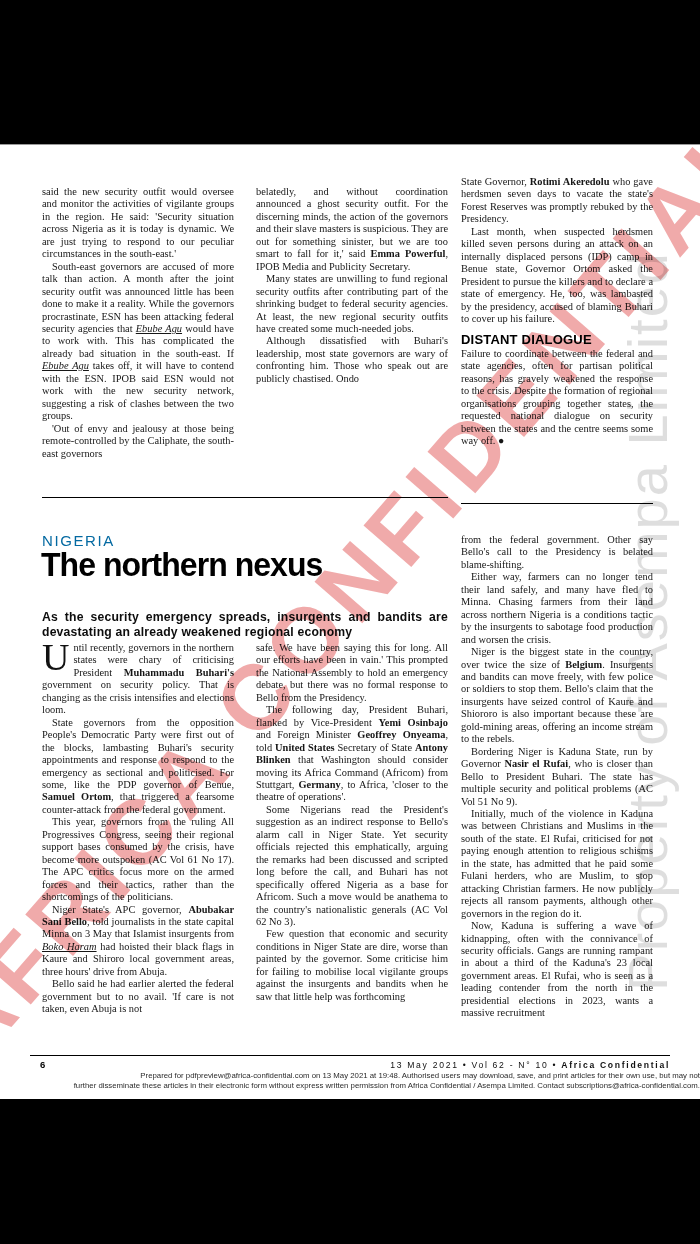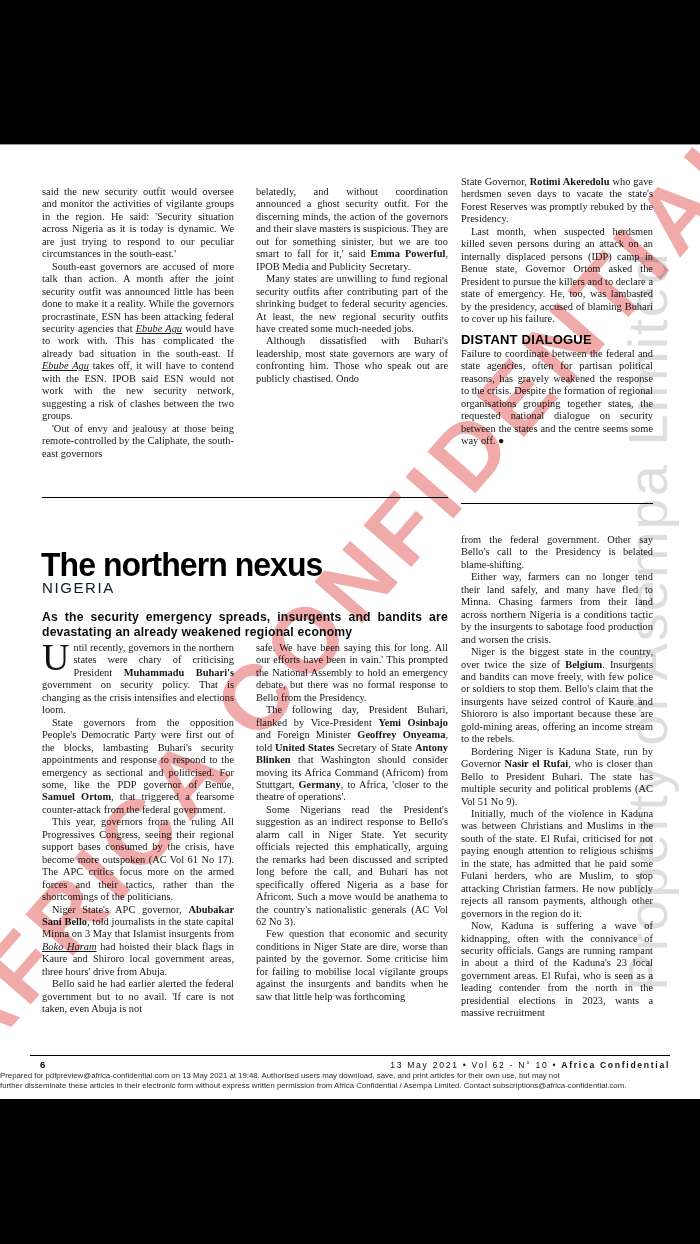--- a/index.html
+++ b/index.html
@@ -7,28 +7,28 @@
   .page{position:absolute;left:0;top:144px;width:700px;height:954px;background:#fff;overflow:hidden;border-top:1px solid #9a9a9a;}
   
   .col{position:absolute;width:192px;font-size:10.4px;line-height:12.45px;color:#161616;text-align:justify;}
   .col p{margin:0;}
   .col p.ind{text-indent:10px;}
   .subhead{font-family:"Liberation Sans",sans-serif;font-weight:bold;font-size:13px;letter-spacing:.2px;margin-top:9px;margin-bottom:1px;color:#000;}
   .dropcap{float:left;font-size:38px;line-height:29px;padding:1px 4px 0 0;color:#111;}
   
   .rule{position:absolute;height:1px;background:#000;}
   
-  .kicker{position:absolute;left:42px;top:387px;font-family:"Liberation Sans",sans-serif;font-size:15px;letter-spacing:1.6px;color:#0f172a;margin-top:47px;}
+  .kicker{position:absolute;left:42px;top:387px;font-family:"Liberation Sans",sans-serif;font-size:15px;letter-spacing:1.6px;color:#0369a1;}
   .headline{position:absolute;left:41px;top:401px;font-family:"Liberation Sans",sans-serif;font-weight:700;font-size:33px;letter-spacing:-1px;color:#000;transform:scaleX(.97);transform-origin:left;}
   .standfirst{position:absolute;left:42px;top:465px;width:406px;font-family:"Liberation Sans",sans-serif;font-weight:700;font-size:12.2px;line-height:15px;letter-spacing:.2px;text-align:justify;color:#0d0d0d;}
   
   .footer-pg{position:absolute;left:40px;top:914px;font-family:"Liberation Sans",sans-serif;font-weight:bold;font-size:9.5px;color:#000;}
   .footer-issue{position:absolute;right:30px;top:915px;font-family:"Liberation Sans",sans-serif;font-size:8.6px;letter-spacing:1.7px;color:#111;}
   .footer-issue b{letter-spacing:1.7px;}
-  .fineprint{position:absolute;left:0;right:0;text-align:left;font-family:"Liberation Sans",sans-serif;font-size:7.8px;line-height:9.8px;color:#2b2b2b;}
+  .fineprint{position:absolute;left:0;right:0;text-align:right;font-family:"Liberation Sans",sans-serif;font-size:7.8px;line-height:9.8px;color:#2b2b2b;}
   
   .wm-vert{position:absolute;left:210px;top:436px;width:890px;height:80px;transform:rotate(-90deg);transform-origin:center;font-family:"Liberation Sans",sans-serif;font-size:56px;letter-spacing:2px;color:rgba(0,0,0,0.13);text-align:center;white-space:nowrap;z-index:1;pointer-events:none;}
   .wm-diag{position:absolute;left:-315px;top:392px;width:1330px;text-align:center;transform:rotate(-49deg);transform-origin:center;font-family:"Liberation Sans",sans-serif;font-weight:700;font-size:92px;letter-spacing:8px;color:rgba(226,92,92,0.52);mix-blend-mode:multiply;white-space:nowrap;z-index:6;pointer-events:none;}
   .content{position:relative;z-index:2;}
   i{font-style:italic;text-decoration:underline;} b{font-weight:bold;}
 </style>
 </head>
 <body>
 
 <div class="screen">

